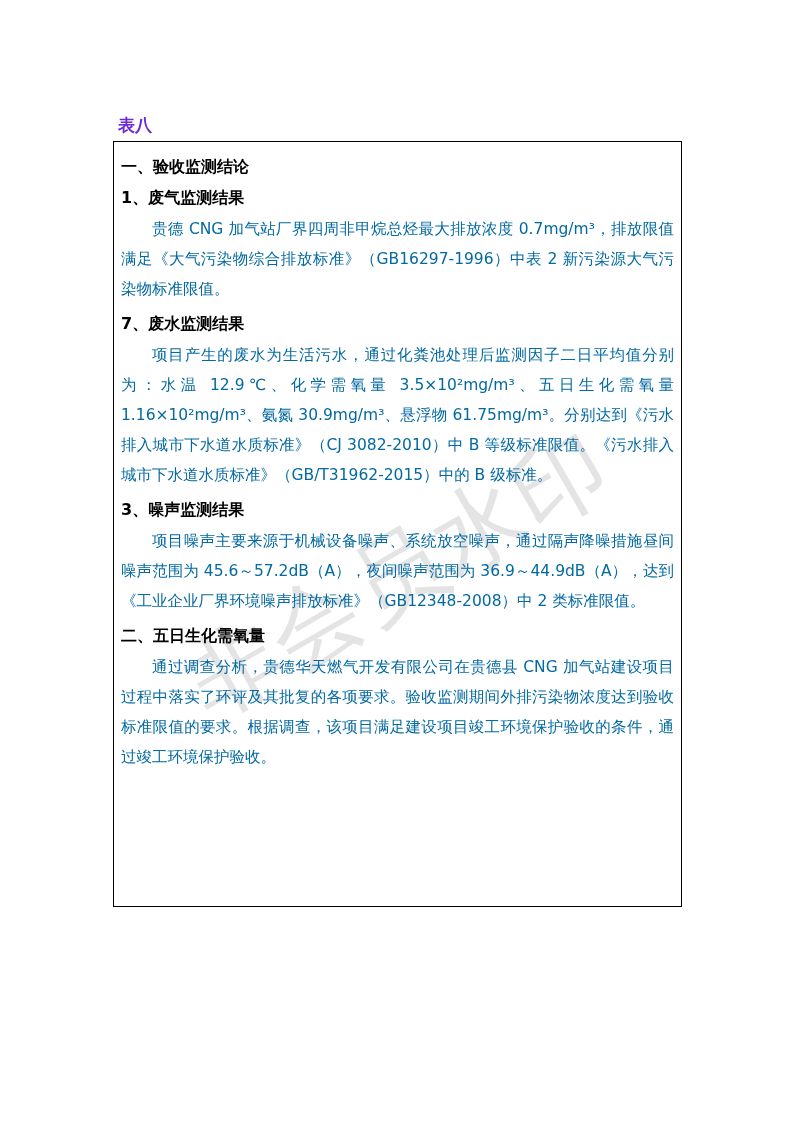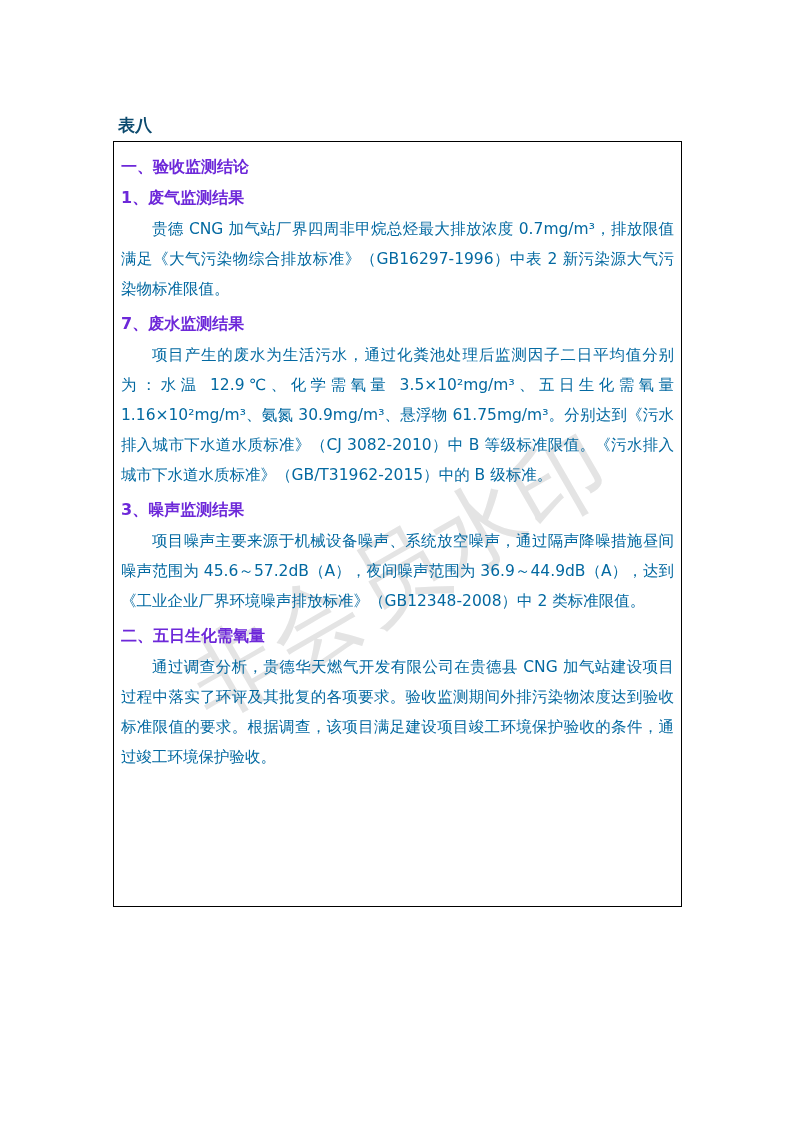--- a/index.html
+++ b/index.html
@@ -29,39 +29,39 @@
     white-space: nowrap;
     z-index: 0;
     user-select: none;
   }
   .table-label {
     position: absolute;
     left: 118px;
     top: 114px;
     font-size: 17px;
     font-weight: bold;
-    color: #0c4a6e;
+    color: #6d28d9;
     z-index: 2;
   }
   .doc-table {
     position: absolute;
     left: 113px;
     top: 141px;
     width: 569px;
     min-height: 766px;
     border: 1px solid #000000;
     box-sizing: border-box;
     padding: 5px 7px 12px 7px;
     z-index: 1;
     background: transparent;
   }
   .sec-heading {
     font-size: 16px;
     font-weight: bold;
-    color: #6d28d9;
+    color: #000000;
     line-height: 22px;
     margin: 9px 0 5px 0;
   }
   .doc-para {
     font-size: 15.5px;
     color: #0369a1;
     line-height: 30px;
     text-indent: 2em;
     text-align: justify;
     margin: 0;

